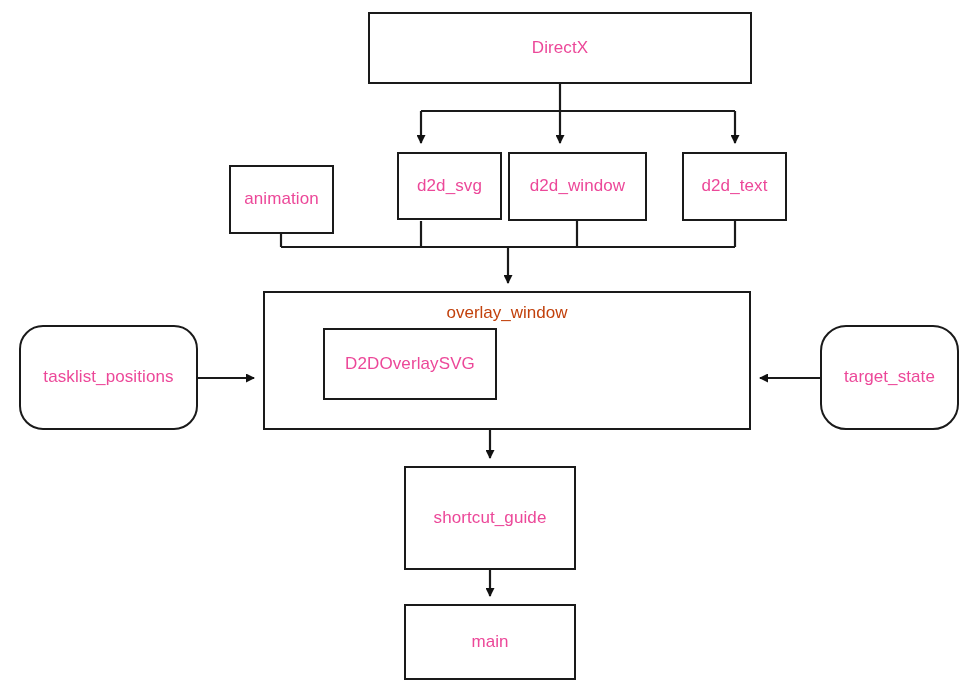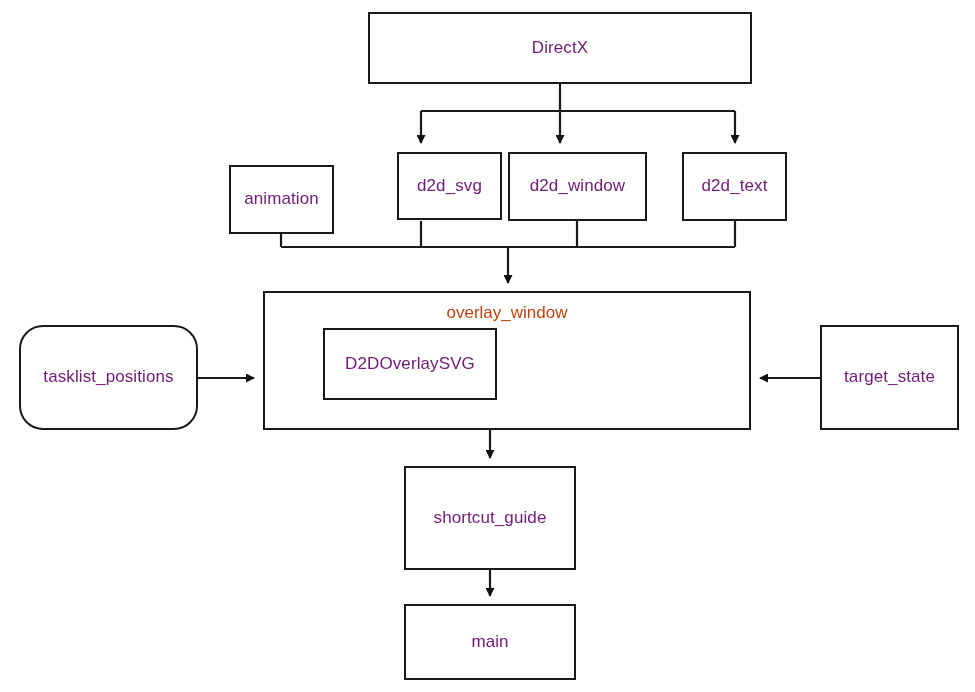--- a/index.html
+++ b/index.html
@@ -27,21 +27,21 @@
     pointer-events: none;
   }
   .node {
     position: absolute;
     box-sizing: border-box;
     border: 2px solid #1a1a1a;
     background: #ffffff;
     display: flex;
     align-items: center;
     justify-content: center;
-    color: #701a75;
+    color: #ec4899;
     font-size: 17px;
     line-height: 1.2;
     letter-spacing: 0.1px;
     white-space: nowrap;
   }
   .node-label {
     display: block;
   }
   .cluster {
     position: absolute;
@@ -117,21 +117,21 @@
   </div>
 
   <div class="node" style="left:682px; top:152px; width:105px; height:69px;text-align:right;">
     <span class="node-label">d2d_text</span>
   </div>
 
   <div class="node" style="left:19px; top:325px; width:179px; height:105px;border-radius:24px;">
     <span class="node-label">tasklist_positions</span>
   </div>
 
-  <div class="node" style="left:820px; top:325px; width:139px; height:105px;">
+  <div class="node" style="left:820px; top:325px; width:139px; height:105px;border-radius:26px;">
     <span class="node-label">target_state</span>
   </div>
 
   <div class="node" style="left:298px; top:328px; width:174px; height:72px;margin-left:25px;">
     <span class="node-label">D2DOverlaySVG</span>
   </div>
 
 
   <div class="node" style="left:404px; top:604px; width:172px; height:76px;">
     <span class="node-label">main</span>

